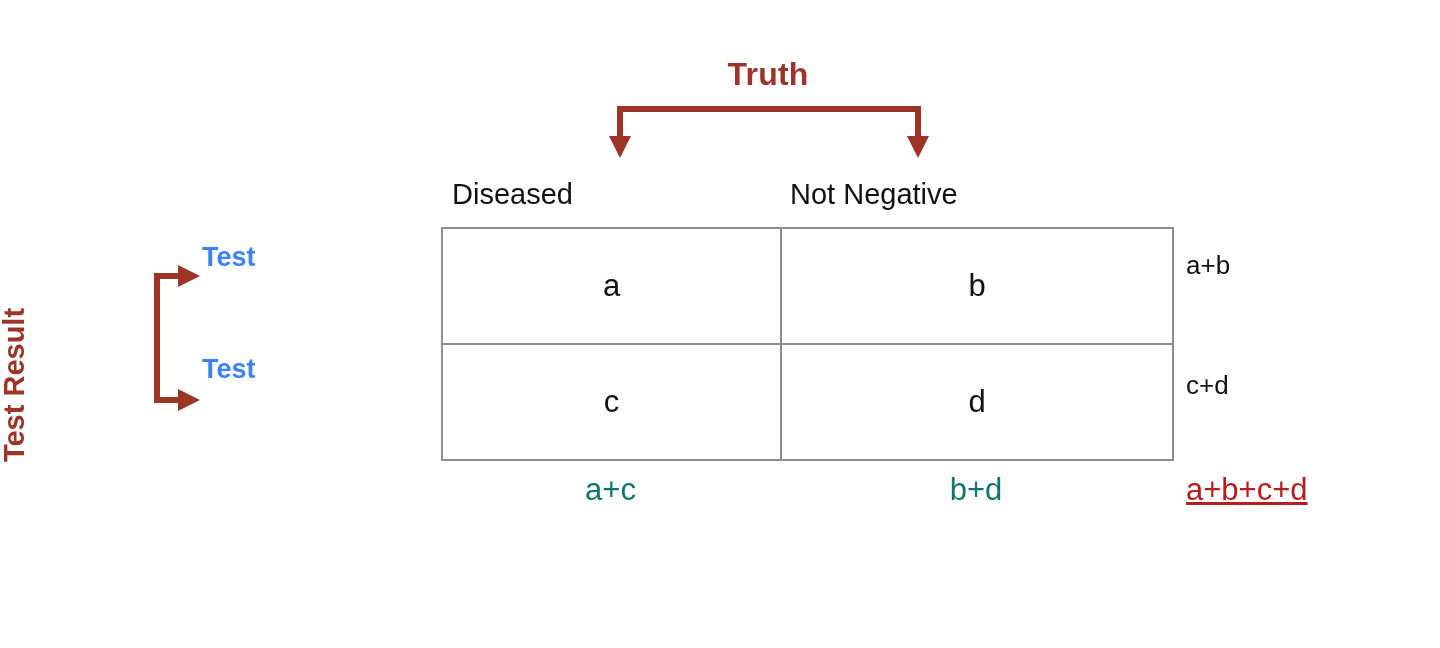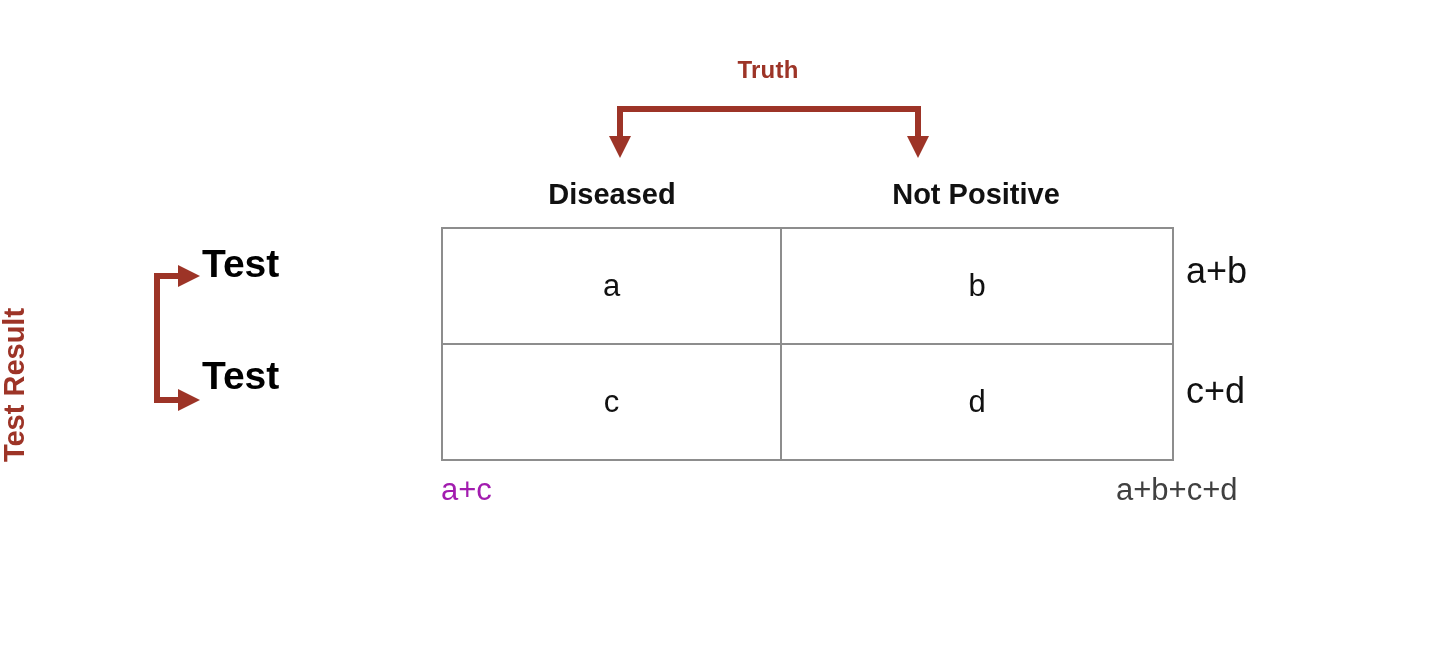--- a/index.html
+++ b/index.html
@@ -18,41 +18,40 @@
     overflow: hidden;
   }
 
   
   #truth-label {
     position: absolute;
     left: 618px;
     top: 56px;
     width: 300px;
     text-align: center;
-    font-size: 24px;
+    font-size: 32px;
     font-weight: bold;
     color: #9d3427;
     letter-spacing: 0.2px;
   }
   #truth-bracket {
     position: absolute;
     left: 606px;
     top: 100px;
     width: 326px;
     height: 62px;
   }
 
   
   .col-header {
     position: absolute;
     top: 178px;
     font-size: 29px;
-    font-weight: bold;
+    font-weight: normal;
     color: #111111;
-    text-align: center;
   }
   #col-header-0 { left: 452px; width: 320px; }
   #col-header-1 { left: 790px; width: 372px; }
 
   
   #test-result-label {
     position: absolute;
     left: -2px;
     top: 250px;
     width: 230px;
@@ -71,23 +70,23 @@
     top: 262px;
     width: 56px;
     height: 152px;
   }
 
   
   .row-label {
     position: absolute;
     left: 202px;
     width: 200px;
-    font-size: 39px;
+    font-size: 27px;
     font-weight: bold;
-    color: #000000;
+    color: #3b82f6;
     line-height: 1.07;
   }
   #row-label-0 { top: 243px; }
   #row-label-1 { top: 355px; }
 
   
   #matrix {
     position: absolute;
     left: 441px;
     top: 227px;
@@ -107,64 +106,65 @@
     padding: 0;
     background: #ffffff;
   }
   #matrix col.c0 { width: 339px; }
   #matrix col.c1 { width: 392px; }
 
   
   .row-total {
     position: absolute;
     left: 1186px;
-    font-size: 36px;
+    font-size: 26px;
     color: #111111;
     white-space: nowrap;
   }
   #row-total-0 { top: 250px; }
   #row-total-1 { top: 370px; }
 
   
   .col-total {
     position: absolute;
     top: 472px;
     font-size: 31px;
-    color: #a21caf;
-    text-align: left;
+    color: #0f766e;
+    text-align: center;
     white-space: nowrap;
   }
   #col-total-0 { left: 441px; width: 339px; }
   #col-total-1 { left: 780px; width: 392px; }
   #grand-total {
     position: absolute;
-    left: 1116px;
+    left: 1186px;
     top: 472px;
     font-size: 31px;
-    color: #404040;
-    white-space: nowrap;
+    color: #b91c1c;
+    white-space: nowrap;
+    text-decoration: underline;
   }
 </style>
 </head>
 <body>
 
 <div id="canvas">
 
   <div id="truth-label">Truth</div>
 
   <svg id="truth-bracket" viewBox="0 0 326 62">
     <path d="M14 9 L14 28 M14 9 L312 9 M312 9 L312 28" stroke="#9d3427" stroke-width="6" fill="none" stroke-linecap="square" stroke-linejoin="miter"></path>
     <path d="M14 26 L14 44" stroke="#9d3427" stroke-width="6" fill="none"></path>
     <path d="M14 58 L3 36 L25 36 Z" fill="#9d3427"></path>
     <path d="M312 26 L312 44" stroke="#9d3427" stroke-width="6" fill="none"></path>
     <path d="M312 58 L301 36 L323 36 Z" fill="#9d3427"></path>
   </svg>
 
   <div class="col-header" id="col-header-0">Diseased</div>
-  <div class="col-header" id="col-header-1">Not Positive</div>
+  <div class="col-header" id="col-header-1">Not Negative</div>
 
   <div id="test-result-label">Test Result</div>
 
   <svg id="result-bracket" viewBox="0 0 56 152">
     <path d="M9 14 L9 138" stroke="#9d3427" stroke-width="6" fill="none" stroke-linecap="square"></path>
     <path d="M9 14 L34 14" stroke="#9d3427" stroke-width="6" fill="none" stroke-linecap="square"></path>
     <path d="M9 138 L34 138" stroke="#9d3427" stroke-width="6" fill="none" stroke-linecap="square"></path>
     <path d="M52 14 L30 3 L30 25 Z" fill="#9d3427"></path>
     <path d="M52 138 L30 127 L30 149 Z" fill="#9d3427"></path>
   </svg>
@@ -190,16 +190,17 @@
         <td>c</td>
         <td>d</td>
       </tr>
     </tbody>
   </table>
 
   <div class="row-total" id="row-total-0">a+b</div>
   <div class="row-total" id="row-total-1">c+d</div>
 
   <div class="col-total" id="col-total-0">a+c</div>
+  <div class="col-total" id="col-total-1">b+d</div>
 
   <div id="grand-total">a+b+c+d</div>
 
 </div>
 
 </body></html>

